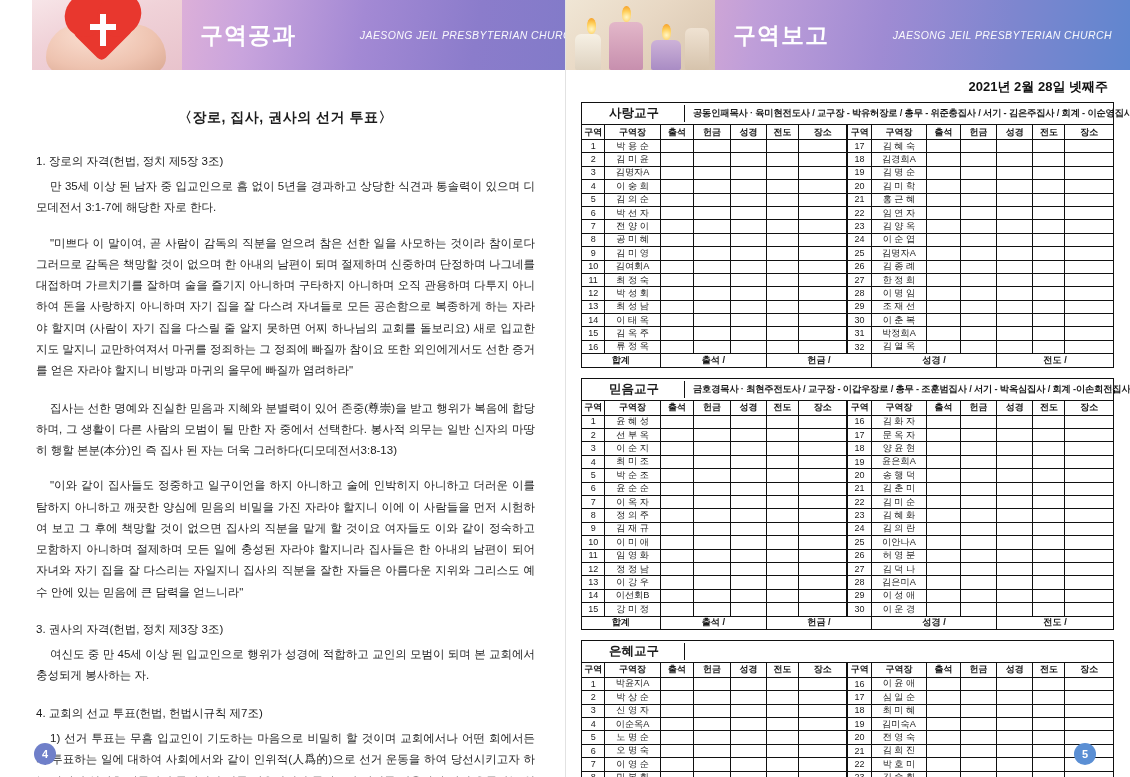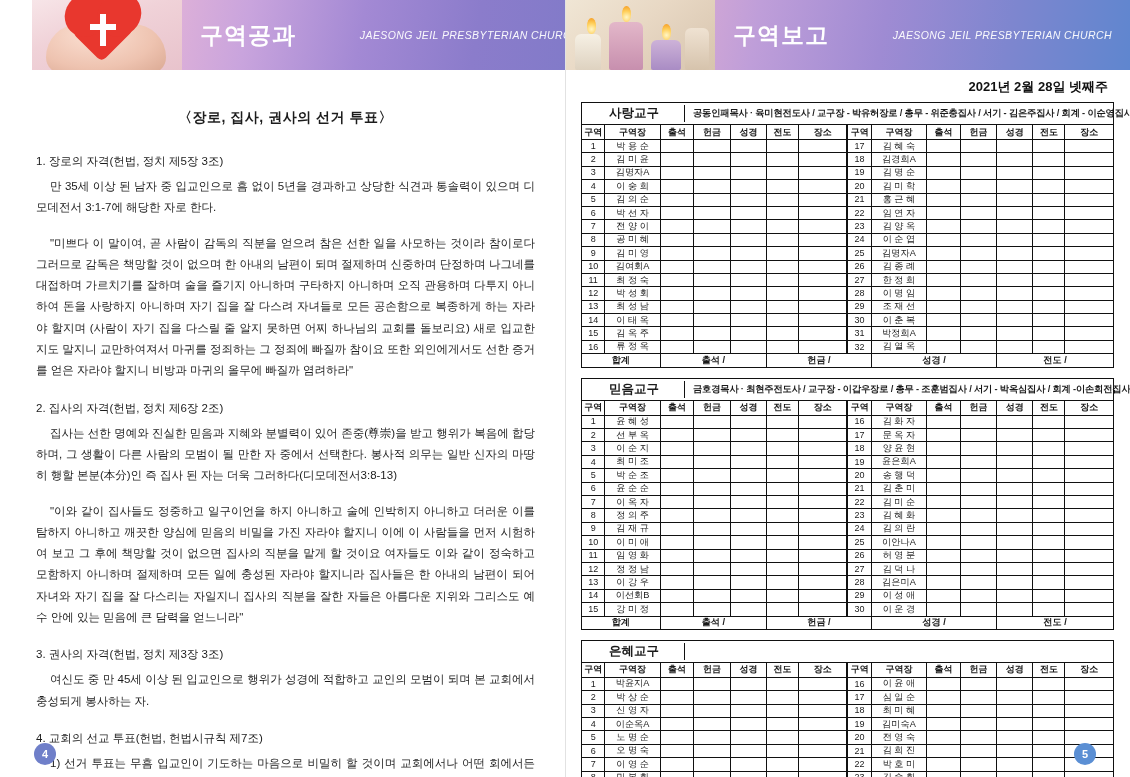--- a/index.html
+++ b/index.html
@@ -293,21 +293,20 @@
     <div class="left-body">
       <div class="left-heading">〈장로, 집사, 권사의 선거 투표〉</div>
 
       <div class="block">
         <div class="sec-title">1. 장로의 자격(헌법, 정치 제5장 3조)</div>
         <p class="para">만 35세 이상 된 남자 중 입교인으로 흠 없이 5년을 경과하고 상당한 식견과 통솔력이 있으며 디모데전서 3:1-7에 해당한 자로 한다.</p>
         <p class="para">"미쁘다 이 말이여, 곧 사람이 감독의 직분을 얻으려 참은 선한 일을 사모하는 것이라 참이로다 그러므로 감독은 책망할 것이 없으며 한 아내의 남편이 되며 절제하며 신중하며 단정하며 나그네를 대접하며 가르치기를 잘하며 술을 즐기지 아니하며 구타하지 아니하며 오직 관용하며 다투지 아니하여 돈을 사랑하지 아니하며 자기 집을 잘 다스려 자녀들로 모든 공손함으로 복종하게 하는 자라야 할지며 (사람이 자기 집을 다스릴 줄 알지 못하면 어찌 하나님의 교회를 돌보리요) 새로 입교한 지도 말지니 교만하여져서 마귀를 정죄하는 그 정죄에 빠질까 참이요 또한 외인에게서도 선한 증거를 얻은 자라야 할지니 비방과 마귀의 올무에 빠질까 염려하라"</p>
       </div>
 
       <div class="block">
-        <div class="sec-title">2. 집사의 자격(헌법, 정치 제6장 2조)</div>
         <p class="para">집사는 선한 명예와 진실한 믿음과 지혜와 분별력이 있어 존중(尊崇)을 받고 행위가 복음에 합당하며, 그 생활이 다른 사람의 모범이 될 만한 자 중에서 선택한다. 봉사적 의무는 일반 신자의 마땅히 행할 본분(本分)인 즉 집사 된 자는 더욱 그러하다(디모데전서3:8-13)</p>
         <p class="para">"이와 같이 집사들도 정중하고 일구이언을 하지 아니하고 술에 인박히지 아니하고 더러운 이를 탐하지 아니하고 깨끗한 양심에 믿음의 비밀을 가진 자라야 할지니 이에 이 사람들을 먼저 시험하여 보고 그 후에 책망할 것이 없으면 집사의 직분을 맡게 할 것이요 여자들도 이와 같이 정숙하고 모함하지 아니하며 절제하며 모든 일에 충성된 자라야 할지니라 집사들은 한 아내의 남편이 되어 자녀와 자기 집을 잘 다스리는 자일지니 집사의 직분을 잘한 자들은 아름다운 지위와 그리스도 예수 안에 있는 믿음에 큰 담력을 얻느니라"</p>
       </div>
 
       <div class="block">
         <div class="sec-title">3. 권사의 자격(헌법, 정치 제3장 3조)</div>
         <p class="para">여신도 중 만 45세 이상 된 입교인으로 행위가 성경에 적합하고 교인의 모범이 되며 본 교회에서 충성되게 봉사하는 자.</p>
       </div>
 
       <div class="block">

